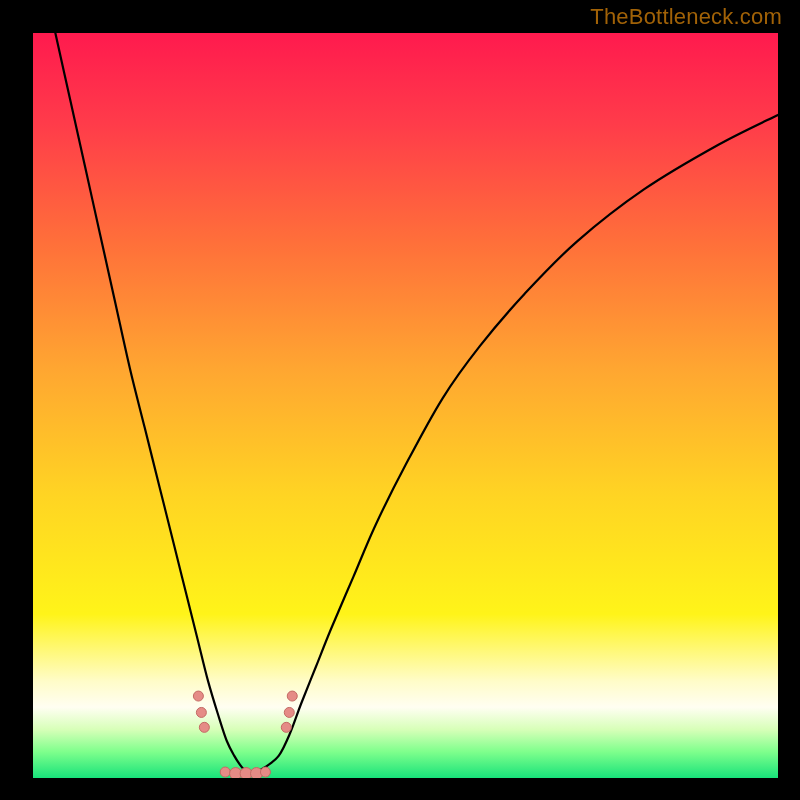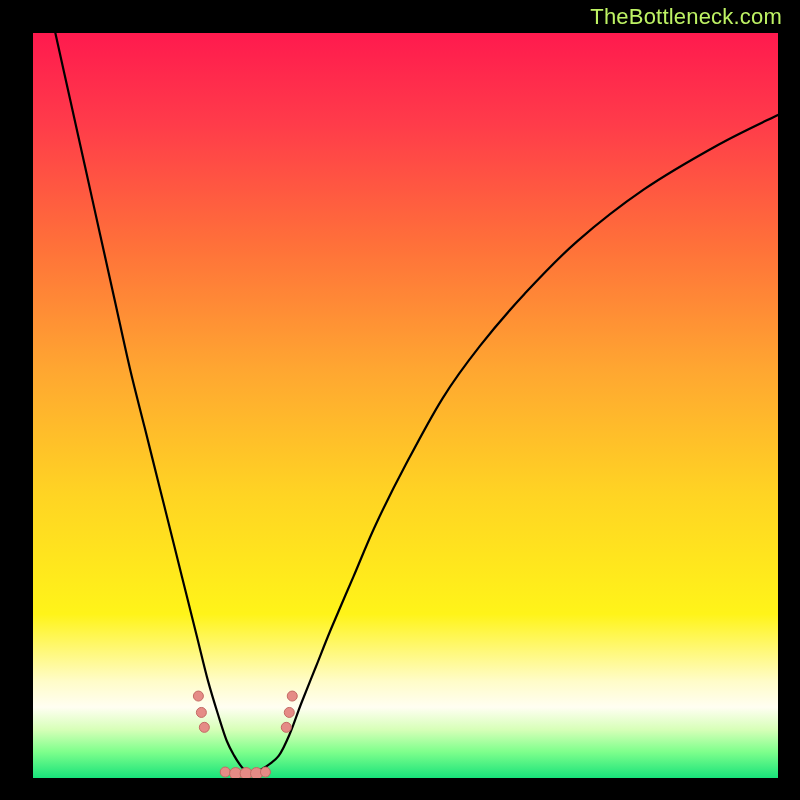--- a/index.html
+++ b/index.html
@@ -38,21 +38,21 @@
     position: absolute;
     left: 0;
     top: 0;
     width: 745px;
     height: 745px;
   }
   .watermark {
     position: absolute;
     top: 4px;
     right: 18px;
-    color: #bef264;
+    color: #a16207;
     font-size: 22px;
     letter-spacing: 0.2px;
     font-weight: 400;
   }
 </style>
 </head>
 <body>
 
 <div class="frame">
   <div class="plot-area">

